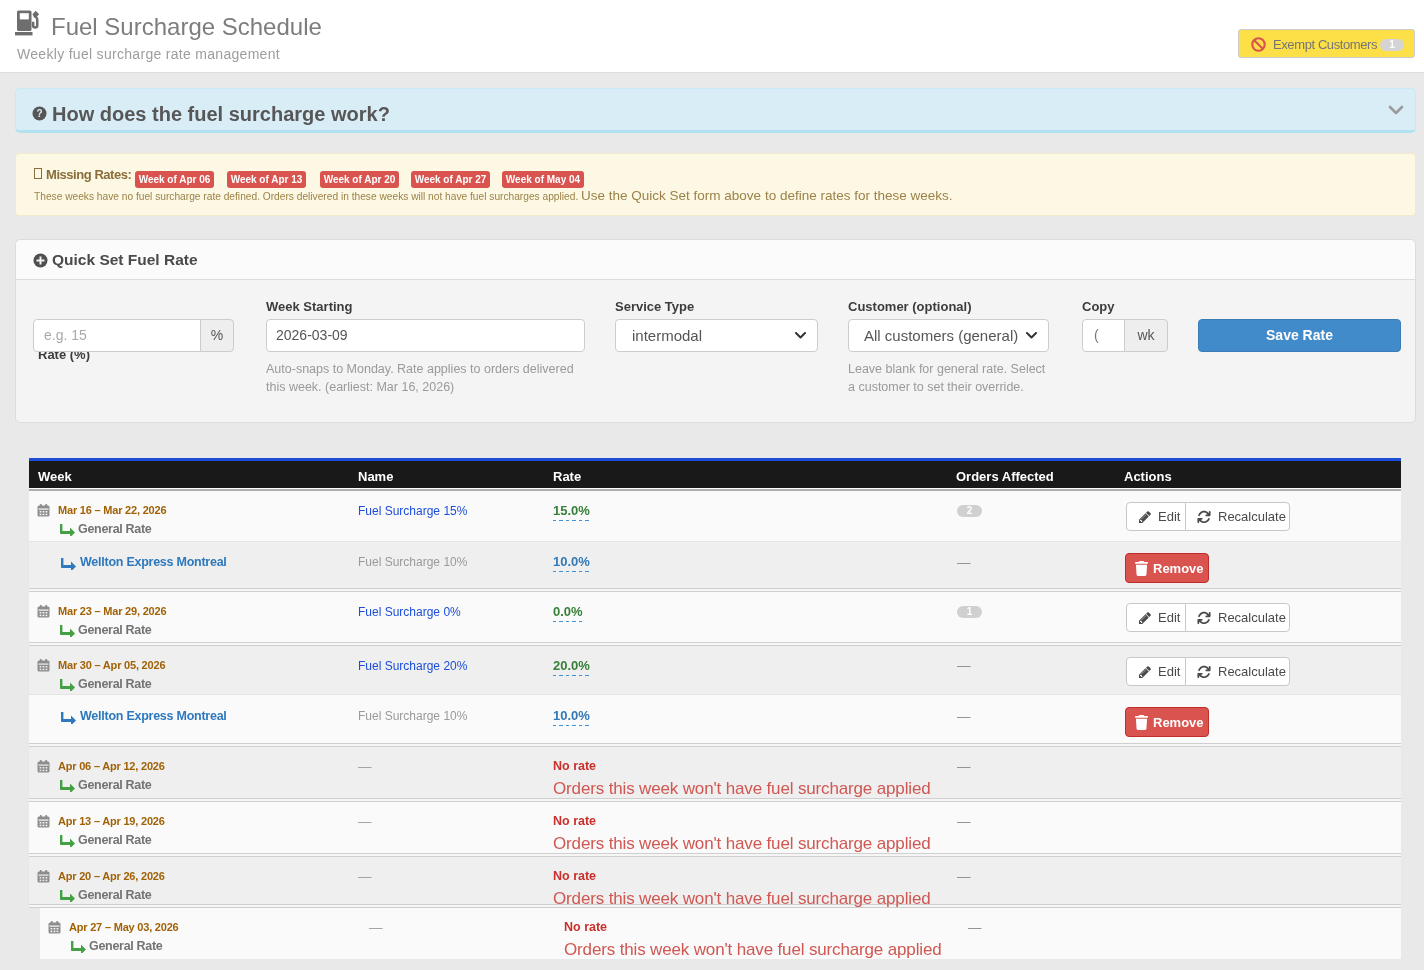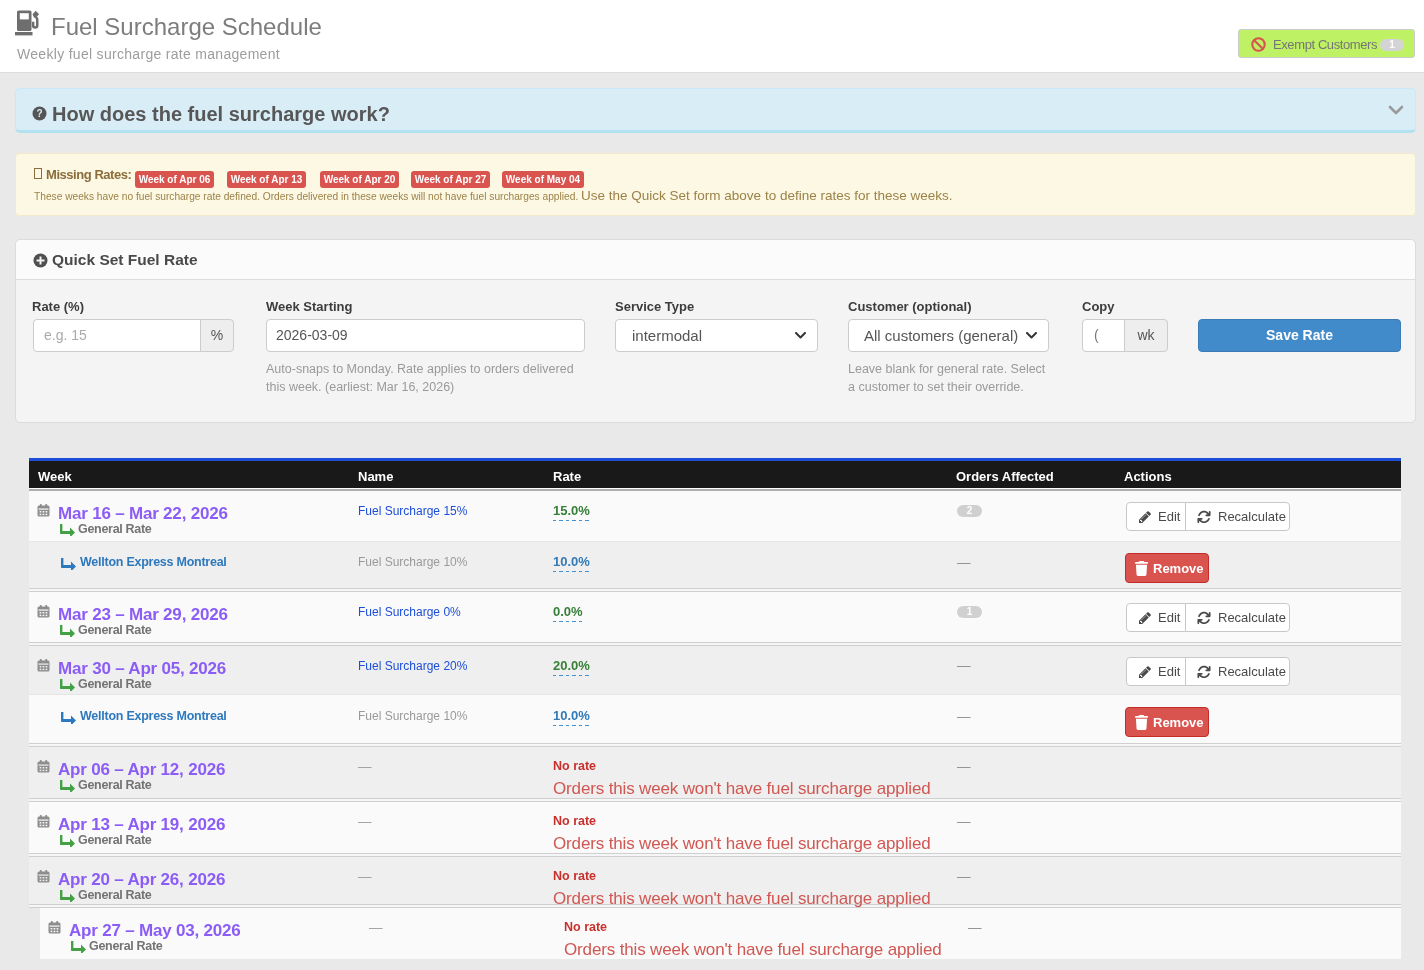--- a/index.html
+++ b/index.html
@@ -4,21 +4,21 @@
 <style>
 * { margin:0; padding:0; box-sizing:border-box; }
 html,body { width:1424px; height:970px; }
 body { font-family:"Liberation Sans", sans-serif; background:#e9e9e9; position:relative; overflow:hidden; }
 
 
 #hdr { position:absolute; left:0; top:0; width:1424px; height:73px; background:#fff; border-bottom:1px solid #ddd; }
 #hdr h1 { position:absolute; left:51px; top:13px; font-size:24px; font-weight:400; color:#7d7d7d; letter-spacing:0; }
 #hdr .sub { position:absolute; left:17px; top:46px; font-size:14px; letter-spacing:0.3px; color:#9d9d9d; }
 #pumpicon { position:absolute; left:15px; top:10px; }
-#exbtn { position:absolute; left:1238px; top:29px; width:177px; height:29px; background:#bef264; border:1px solid #ccc; border-radius:3px; }
+#exbtn { position:absolute; left:1238px; top:29px; width:177px; height:29px; background:#fde047; border:1px solid #ccc; border-radius:3px; }
 #exbtn .t { position:absolute; left:34px; top:7px; font-size:13px; font-weight:400; letter-spacing:-0.4px; color:#757575; }
 #exbtn .badge { position:absolute; left:141px; top:9px; width:24px; height:12px; background:#d4d4d4; border-radius:6px; color:#fff; font-size:10px; font-weight:700; text-align:center; line-height:12px; }
 #exbtn svg { position:absolute; left:12px; top:7px; }
 
 
 #info { position:absolute; left:15px; top:88px; width:1401px; height:45px; background:#d9edf7; border:1px solid #c8e9f5; border-bottom:3px solid #b2e1f0; border-radius:5px; }
 #info .t { position:absolute; left:36px; top:14px; font-size:20px; font-weight:700; color:#575757; }
 #info .qi { position:absolute; left:16px; top:17px; }
 #info .chev { position:absolute; left:1372px; top:16px; }
 
@@ -44,21 +44,21 @@
 
 #tbl { position:absolute; left:29px; top:458px; width:1372px; }
 #thead { position:relative; height:31px; background:#191919; border-top:3px solid #1d4ed8; border-bottom:1px solid #fdfdfd; }
 #thead span { position:absolute; top:8px; color:#fff; font-size:13px; font-weight:700; }
 .sep2 { height:2px; background:#adadad; }
 .row { position:relative; border-top:1px solid #e5e5e5; }
 .row.first { border-top:none; }
 .gsep { height:4px; background:#f6f6f6; border-top:1px solid #cfcfcf; border-bottom:1px solid #cfcfcf; }
 .rw { background:#fafafa; }
 .rg { background:#efefef; }
-.date { position:absolute; left:29px; top:13px; font-size:17px; letter-spacing:-0.2px; font-weight:700; color:#8b5cf6; }
+.date { position:absolute; left:29px; top:13px; font-size:11px; letter-spacing:-0.2px; font-weight:700; color:#a16207; }
 .calic { position:absolute; left:8px; top:13px; }
 .genrate { position:absolute; left:49px; top:31px; font-size:12.5px; letter-spacing:-0.3px; font-weight:700; color:#737373; }
 .garrow { position:absolute; left:30px; top:33px; }
 .cust { position:absolute; left:51px; font-size:12.5px; letter-spacing:-0.25px; font-weight:700; color:#2e79bd; }
 .carrow { position:absolute; left:31px; }
 .nm { position:absolute; left:329px; top:13px; font-size:12px; color:#1d4ed8; }
 .nmg { color:#9a9a9a; }
 .rate { position:absolute; left:524px; top:12px; font-size:13px; font-weight:700; }
 .rate .dash { position:absolute; left:0; right:0; bottom:-3px; height:1.5px; background:repeating-linear-gradient(90deg,#4191d6 0 3.5px,transparent 3.5px 6.5px); }
 .rgreen { color:#37803a; }
@@ -122,21 +122,21 @@
 
 <div id="panel">
   <div class="ph">
     <svg width="15" height="15" viewBox="0 0 15 15">
       <circle cx="7.5" cy="7.5" r="7" fill="#4f4f4f"></circle>
       <rect x="3.5" y="6.5" width="8" height="2" fill="#f4f4f5"></rect>
       <rect x="6.5" y="3.5" width="2" height="8" fill="#f4f4f5"></rect>
     </svg>
     <span class="t">Quick Set Fuel Rate</span>
   </div>
-  <span class="flabel" style="left:16px;">Rate (%)</span>
+  <span class="flabel" style="left:22px;margin-top:48px;">Rate (%)</span>
   <div class="fld" style="left:17px; width:168px; border-radius:4px 0 0 4px; color:#aaa; line-height:31px; padding-left:10px;">e.g. 15</div>
   <div class="addon" style="left:184px; width:34px; border-radius:0 4px 4px 0;">%</div>
 
   <span class="flabel" style="left:250px;">Week Starting</span>
   <div class="fld" style="left:250px; width:319px; line-height:31px; padding-left:9px;">2026-03-09</div>
   <div class="help" style="left:250px; top:120px;">Auto-snaps to Monday. Rate applies to orders delivered<br>this week. (earliest: Mar 16, 2026)</div>
 
   <span class="flabel" style="left:599px;">Service Type</span>
   <div class="fld" style="left:599px; width:203px; font-size:15px; line-height:31px; padding-left:16px;">intermodal
     <svg style="position:absolute; right:11px; top:12px;" width="11" height="7" viewBox="0 0 11 7">

